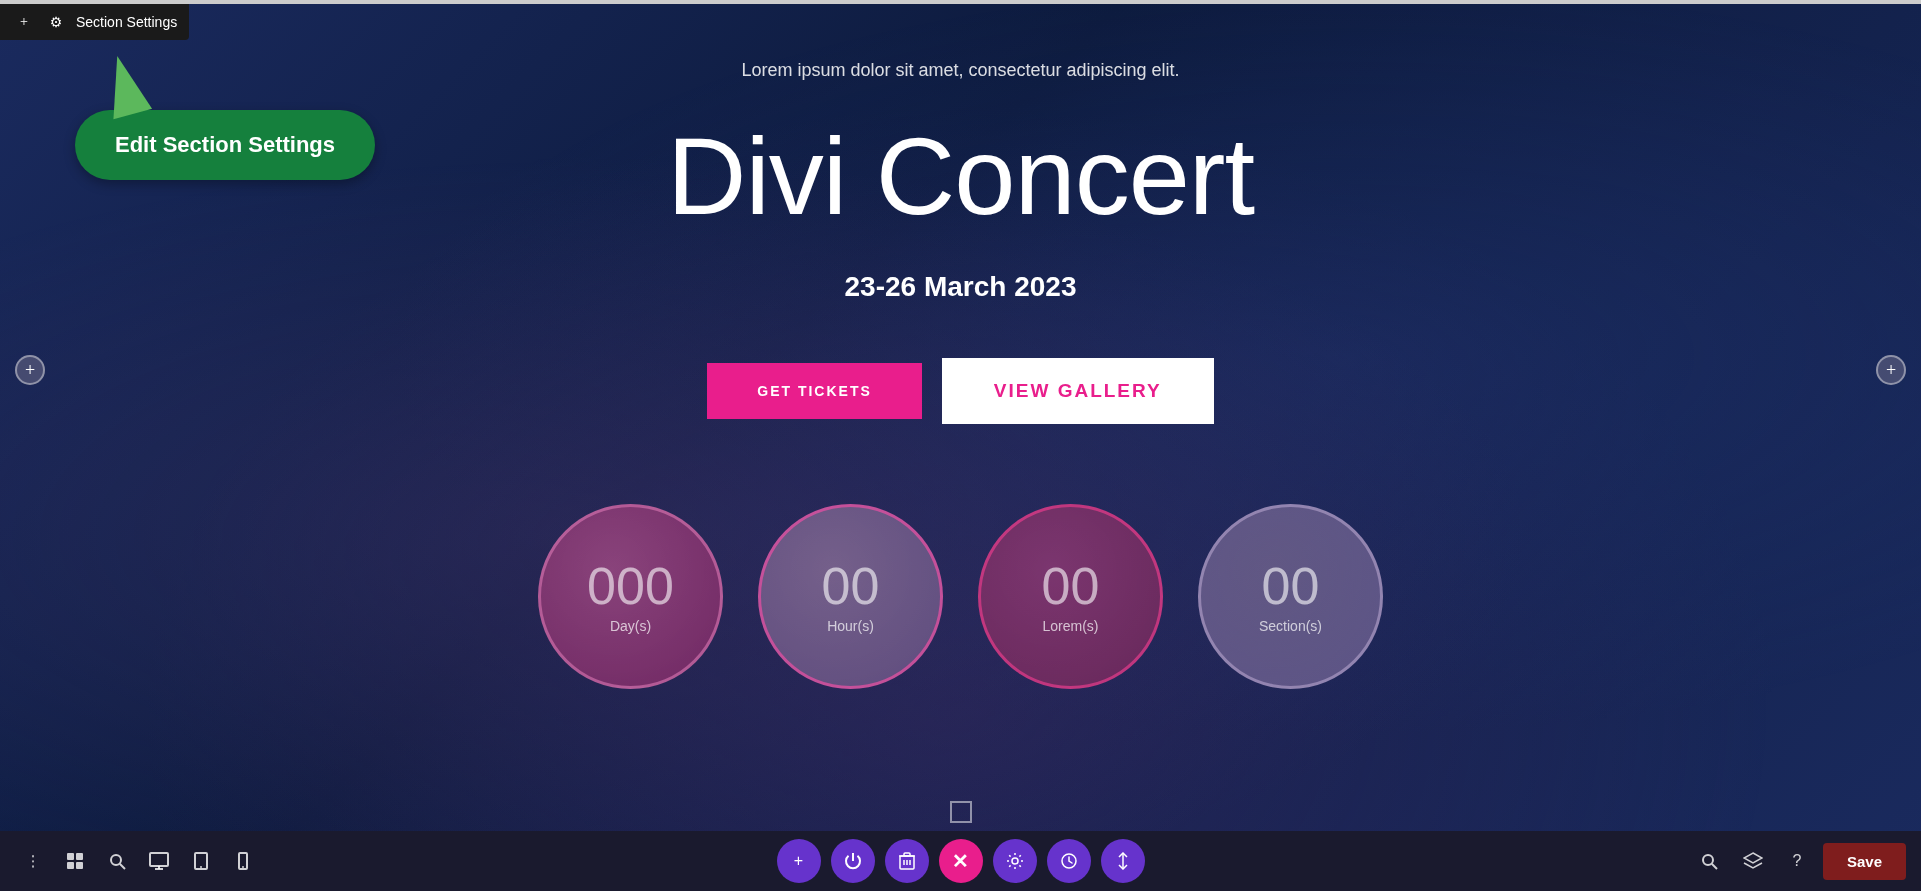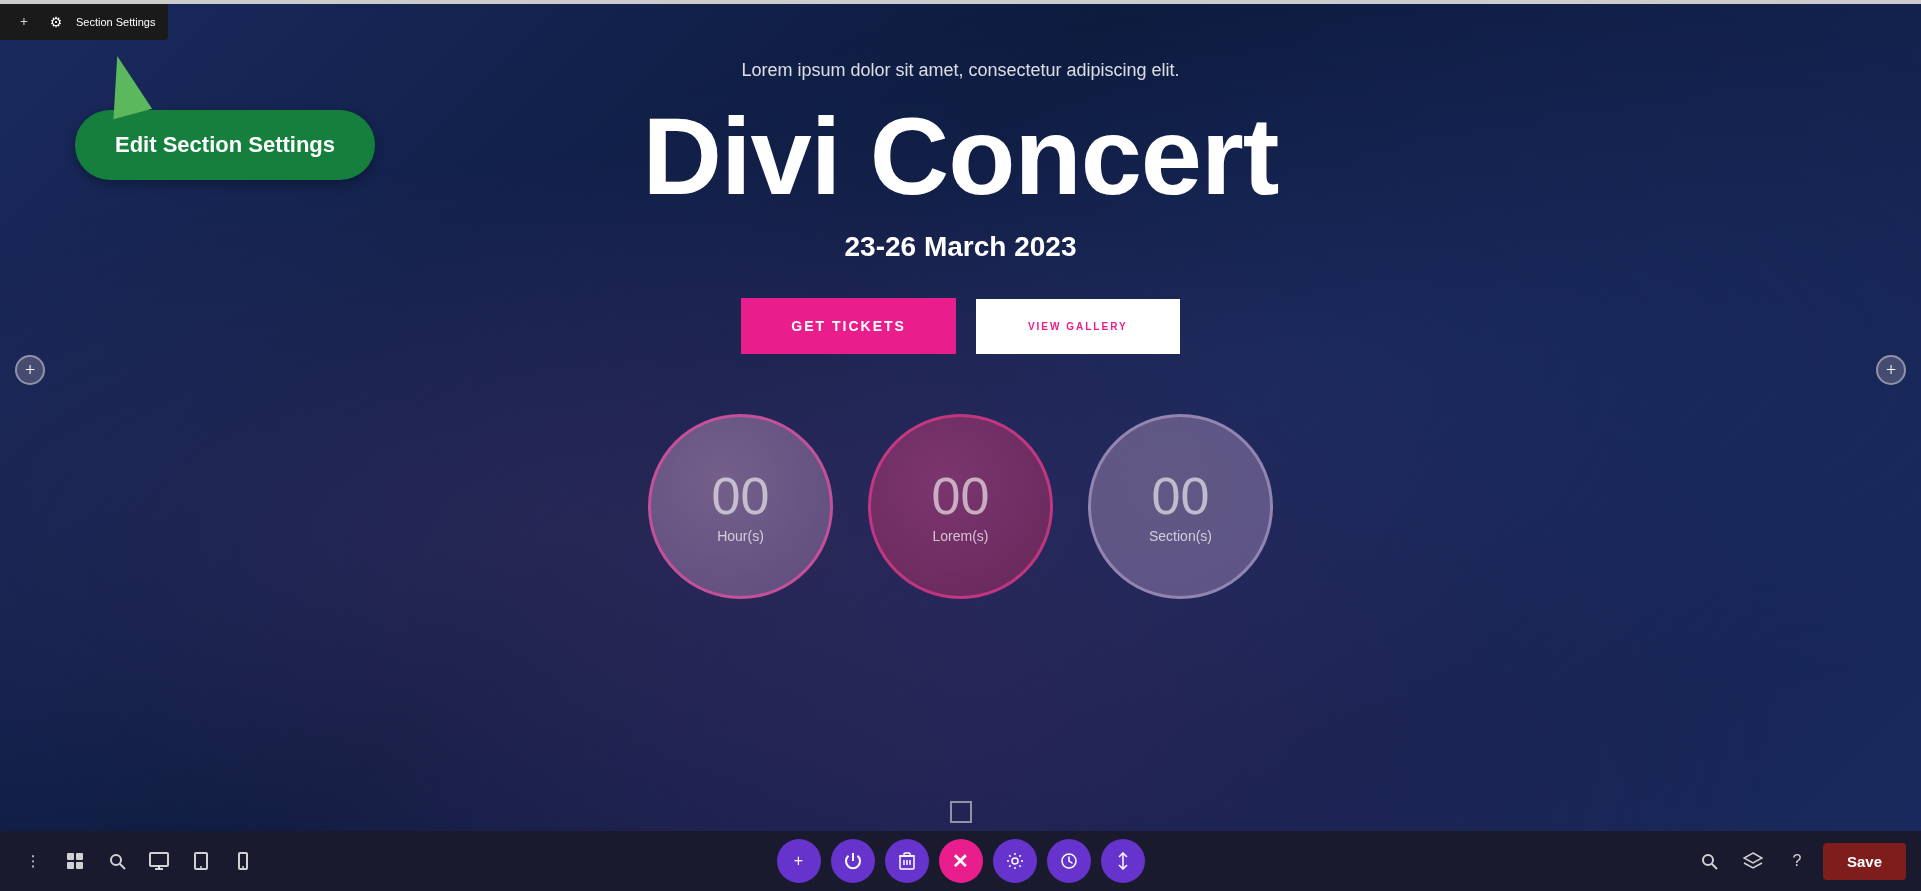--- a/index.html
+++ b/index.html
@@ -59,21 +59,21 @@
     .section-settings-bar .icon-btn {
       width: 24px; height: 24px;
       display: flex; align-items: center; justify-content: center;
       color: white;
       font-size: 14px;
       cursor: pointer;
     }
 
     .section-settings-bar .label {
       color: white;
-      font-size: 11px;
+      font-size: 14px;
       font-family: Arial, sans-serif;
       font-weight: 500;
     }
 
     
     .edit-tooltip {
       position: absolute;
       top: 110px;
       left: 75px;
       background: #15803d;
@@ -105,35 +105,36 @@
     .content-area {
       position: absolute;
       top: 40px; left: 0;
       width: 100%; height: calc(100% - 100px);
       display: flex;
       flex-direction: column;
       align-items: center;
       justify-content: flex-start;
       padding-top: 20px;
       z-index: 10;
+      gap: 20px;
     }
 
     .subtitle {
       color: rgba(255,255,255,0.85);
       font-size: 18px;
       font-family: Arial, sans-serif;
       margin-bottom: 20px;
       text-align: center;
     }
 
     .main-title {
       color: white;
       font-size: 110px;
       font-family: 'Arial Black', 'Impact', sans-serif;
-      font-weight: 700;
+      font-weight: 400;
       text-align: center;
       line-height: 1;
       margin-bottom: 20px;
       letter-spacing: -1px;
     }
 
     .date-text {
       color: white;
       font-size: 28px;
       font-family: Arial, sans-serif;
@@ -159,21 +160,21 @@
       letter-spacing: 2px;
       padding: 20px 50px;
       border: none;
       cursor: pointer;
       text-transform: uppercase;
     }
 
     .btn-gallery {
       background: white;
       color: #e91e8c;
-      font-size: 10px;
+      font-size: 19px;
       font-family: Arial, sans-serif;
       font-weight: 700;
       letter-spacing: 2px;
       padding: 20px 50px;
       border: 2px solid white;
       cursor: pointer;
       text-transform: uppercase;
     }
 
     
@@ -370,20 +371,26 @@
   <p class="subtitle">Lorem ipsum dolor sit amet, consectetur adipiscing elit.</p>
   <h1 class="main-title">Divi Concert</h1>
   <p class="date-text">23-26 March 2023</p>
 
   <div class="buttons-row">
     <button class="btn-tickets">GET TICKETS</button>
     <button class="btn-gallery">VIEW GALLERY</button>
   </div>
 
   <div class="countdown-row">
+    <div class="countdown-item">
+      <div class="circle-outer days">
+        <span class="circle-number">000</span>
+        <span class="circle-label">Day(s)</span>
+      </div>
+    </div>
     <div class="countdown-item">
       <div class="circle-outer hours">
         <span class="circle-number">00</span>
         <span class="circle-label">Hour(s)</span>
       </div>
     </div>
     <div class="countdown-item">
       <div class="circle-outer minutes">
         <span class="circle-number">00</span>
         <span class="circle-label">Lorem(s)</span>

